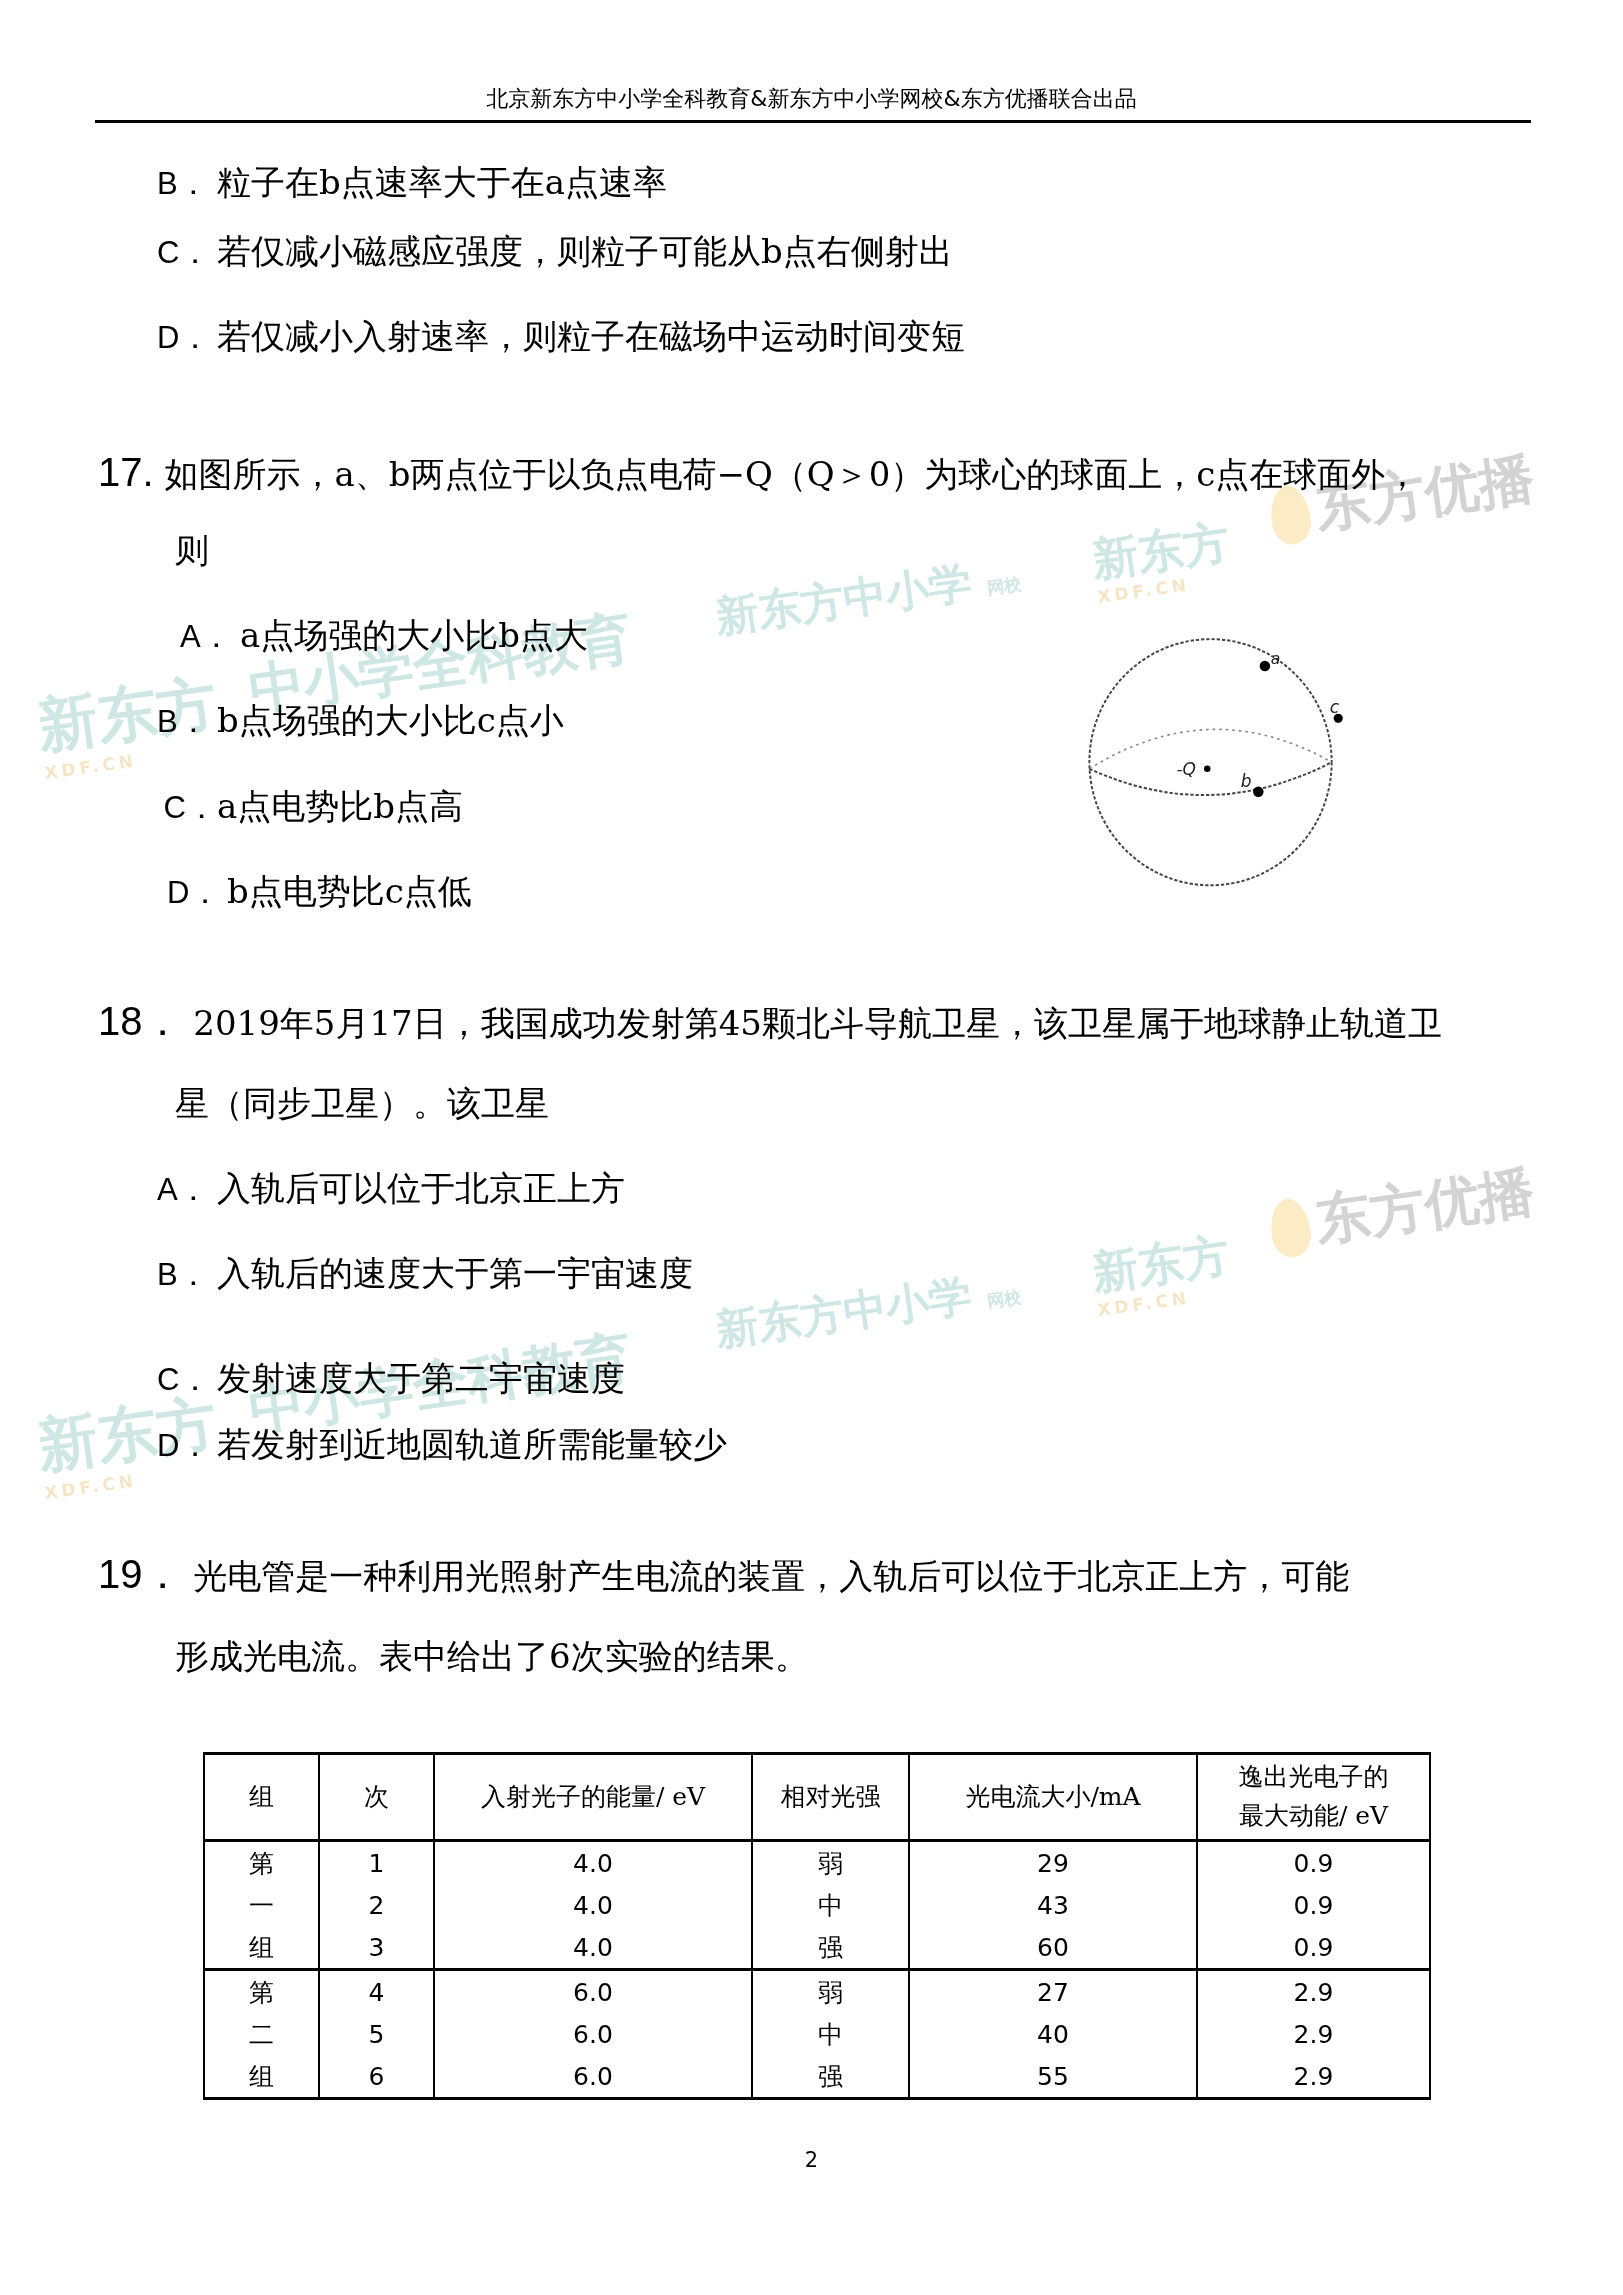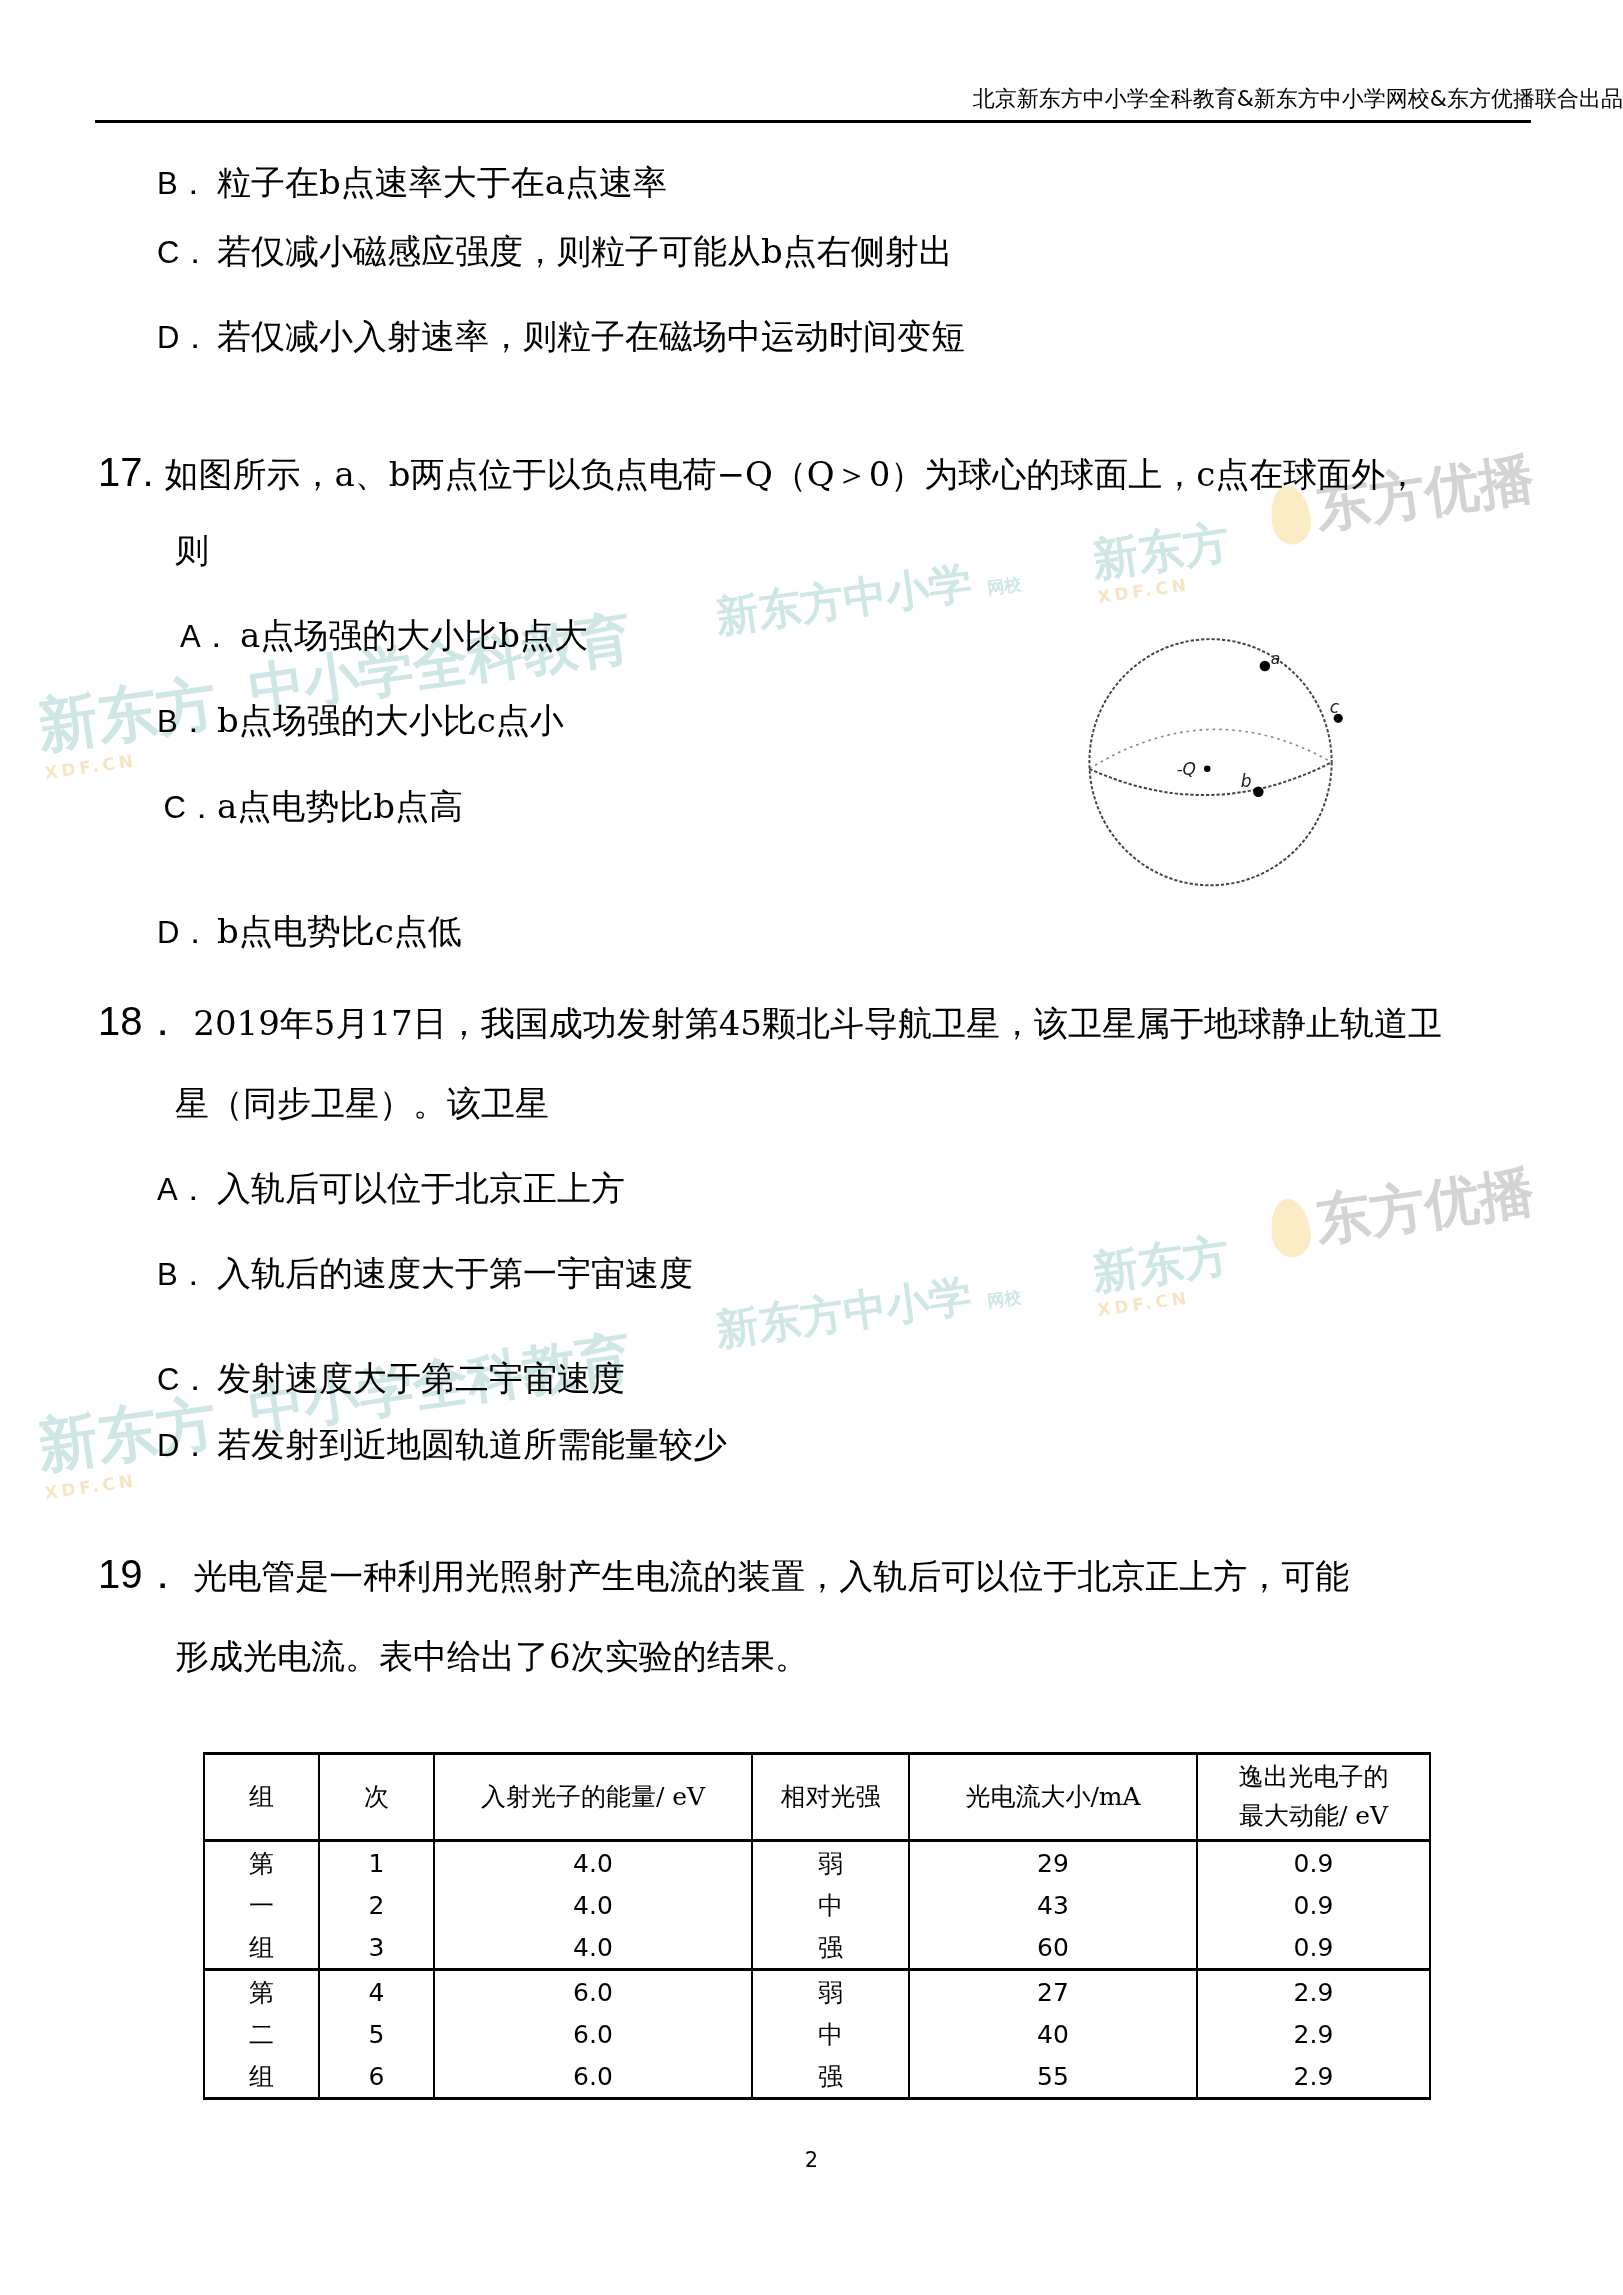--- a/index.html
+++ b/index.html
@@ -1,18 +1,18 @@
 <!DOCTYPE html>
 <html style="font-size:10.5px"><head>
 <meta charset="utf-8">
 <style>
   html, body { margin: 0; padding: 0; background: #ffffff; }
   body { width: 1623px; height: 2295px; position: relative; overflow: hidden;
          font-family: "DejaVu Serif", "Liberation Serif", serif; color: #000; }
-  .header { position: absolute; left: 0; top: 84px; width: 1623px; text-align: right;
+  .header { position: absolute; left: 0; top: 84px; width: 1623px; text-align: center;
             font-family: "DejaVu Sans", "Liberation Sans", sans-serif; font-size: 22px; letter-spacing: 0px; }
   .header-rule { position: absolute; left: 95px; top: 120px; width: 1436px; height: 2.6px; background: #000; }
 
   .line { position: absolute; font-size: 34px; white-space: nowrap; line-height: 1; }
   .opt-label { font-family: "Liberation Sans", "DejaVu Sans", sans-serif; font-size: 31px; display: inline-block; width: 60px; }
   .qnum { font-family: "Liberation Sans", "DejaVu Sans", sans-serif; font-size: 40px; }
 
   .watermark { position: absolute; pointer-events: none; font-family: "DejaVu Sans", sans-serif; font-weight: bold;
                transform: rotate(-8deg); transform-origin: left bottom; white-space: nowrap; }
   .wm-teal { color: rgba(80, 170, 160, 0.28); }
@@ -100,21 +100,21 @@
 </div>
 <div class="line" style="left:157px; top:618px;margin-left:23px;">
   <span class="opt-label">A．</span><span>a点场强的大小比b点大</span>
 </div>
 <div class="line" style="left:157px; top:703px;">
   <span class="opt-label">B．</span><span>b点场强的大小比c点小</span>
 </div>
 <div class="line" style="left:157px; top:789px;text-align:right;">
   <span class="opt-label">C．</span><span>a点电势比b点高</span>
 </div>
-<div class="line" style="left:157px; top:874px;margin-top:40px;">
+<div class="line" style="left:167px; top:874px;">
   <span class="opt-label">D．</span><span>b点电势比c点低</span>
 </div>
 
 <div class="figure">
   <svg width="406" height="275" viewBox="0 0 620 420">
     <ellipse cx="210" cy="205" rx="185" ry="188" fill="none" stroke="#444" stroke-width="3" stroke-dasharray="5,3"></ellipse>
     <path d="M 25 215 Q 210 100 395 205" fill="none" stroke="#888" stroke-width="2.5" stroke-dasharray="4,6"></path>
     <path d="M 25 215 Q 210 300 395 205" fill="none" stroke="#444" stroke-width="3" stroke-dasharray="5,3"></path>
     <circle cx="293" cy="58" r="8" fill="#000"></circle>
     <circle cx="283" cy="250" r="8" fill="#000"></circle>

